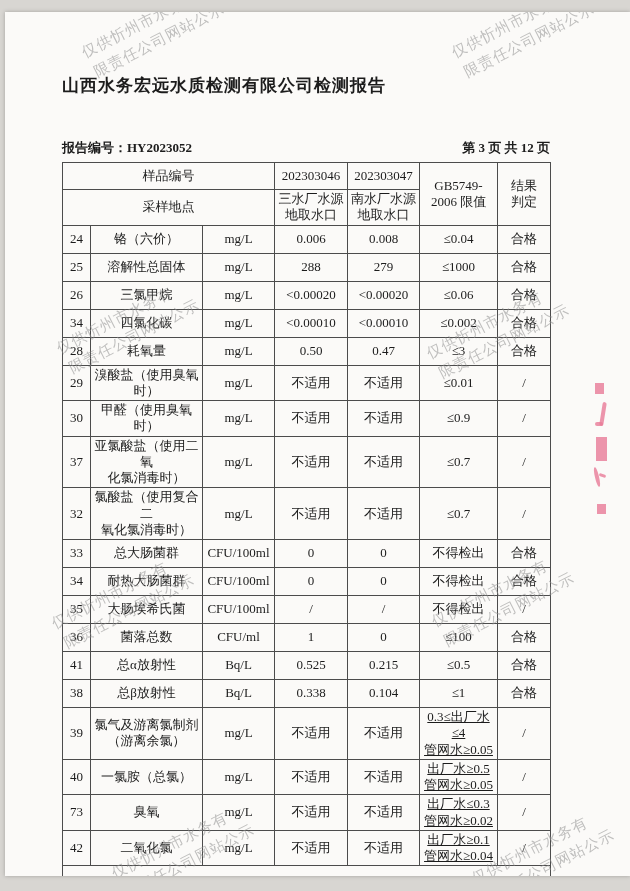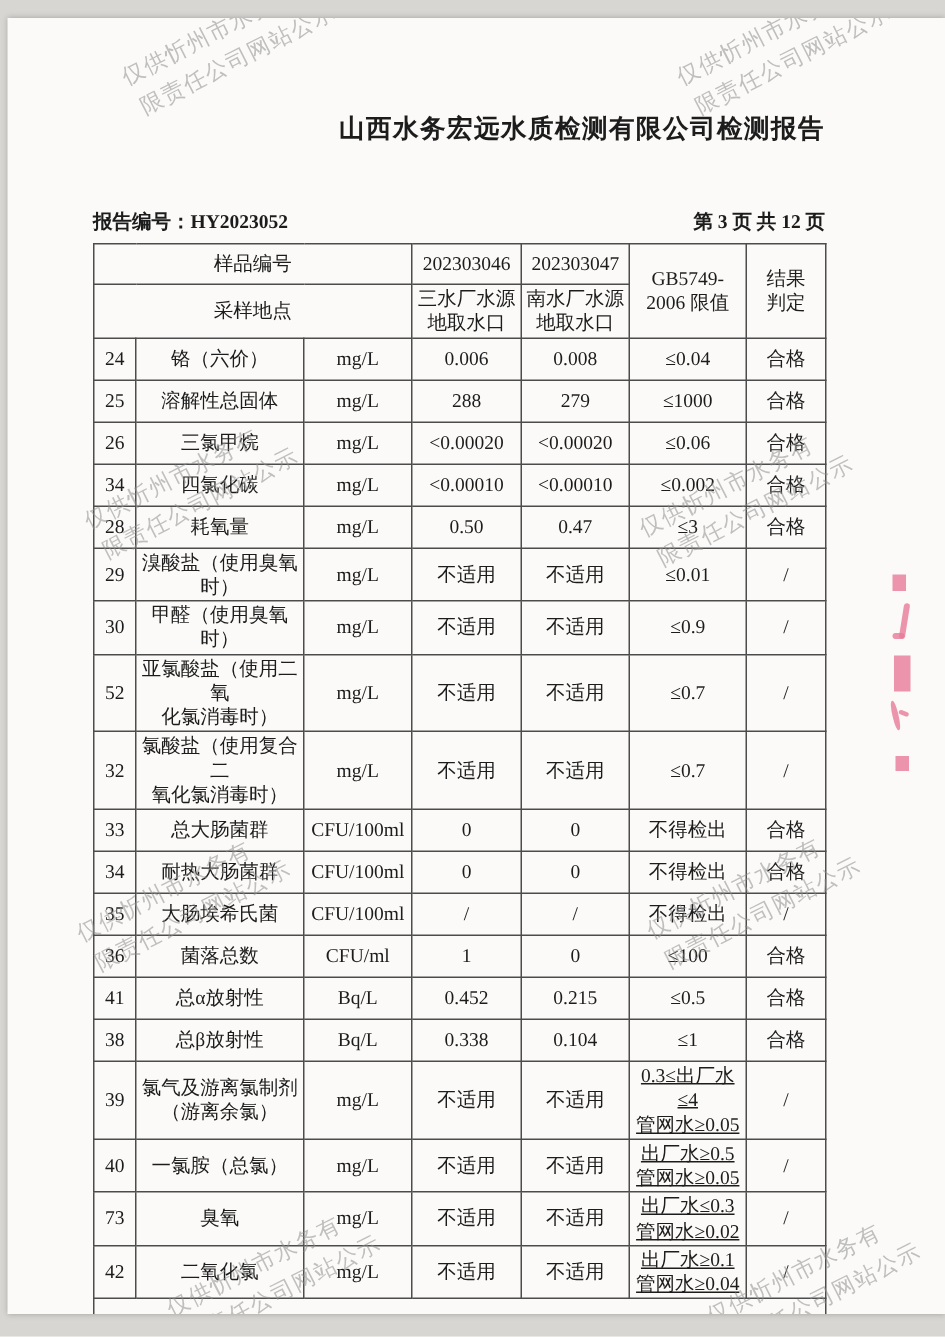--- a/index.html
+++ b/index.html
@@ -10,21 +10,21 @@
     color:#1c1c1c;
   }
   .page{
     position:absolute;top:12px;left:5px;right:0;bottom:15px;
     background:#fbfaf8;
     box-shadow:0 0 4px rgba(0,0,0,.25);
     overflow:hidden;
   }
   .content{position:absolute;left:57px;top:0;width:488px;}
   .doc-title{
-    text-align:right;font-size:17px;font-weight:bold;
+    text-align:left;font-size:17px;font-weight:bold;
     letter-spacing:1px;margin-top:62px;
   }
   .meta-row{
     display:flex;justify-content:space-between;align-items:baseline;
     margin-top:22px;font-size:13px;font-weight:bold;
   }
   .meta-left{white-space:nowrap;margin-top:20px;}
   .meta-right{white-space:nowrap;}
   table.report{
     border-collapse:collapse;margin-top:5px;width:488px;
@@ -195,21 +195,21 @@
           <tr class="r-normal">
     <td>30</td>
     <td class="name-cell">甲醛（使用臭氧时）</td>
     <td>mg/L</td>
     <td>不适用</td>
     <td>不适用</td>
     <td>≤0.9</td>
     <td>/</td>
   </tr>
           <tr class="r-tall">
-    <td>52</td>
+    <td>37</td>
     <td class="name-cell">亚氯酸盐（使用二氧
 化氯消毒时）</td>
     <td>mg/L</td>
     <td>不适用</td>
     <td>不适用</td>
     <td>≤0.7</td>
     <td>/</td>
   </tr>
           <tr class="r-tall">
     <td>32</td>
@@ -254,21 +254,21 @@
     <td>CFU/ml</td>
     <td>1</td>
     <td>0</td>
     <td>≤100</td>
     <td>合格</td>
   </tr>
           <tr class="r-normal">
     <td>41</td>
     <td class="name-cell">总α放射性</td>
     <td>Bq/L</td>
-    <td>0.452</td>
+    <td>0.525</td>
     <td>0.215</td>
     <td>≤0.5</td>
     <td>合格</td>
   </tr>
           <tr class="r-normal">
     <td>38</td>
     <td class="name-cell">总β放射性</td>
     <td>Bq/L</td>
     <td>0.338</td>
     <td>0.104</td>

